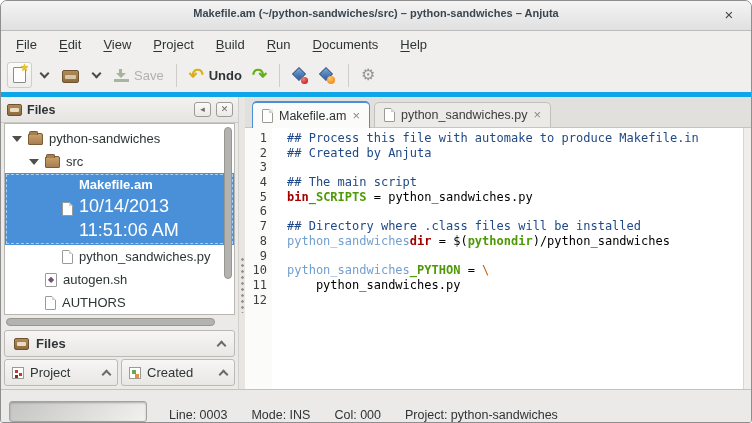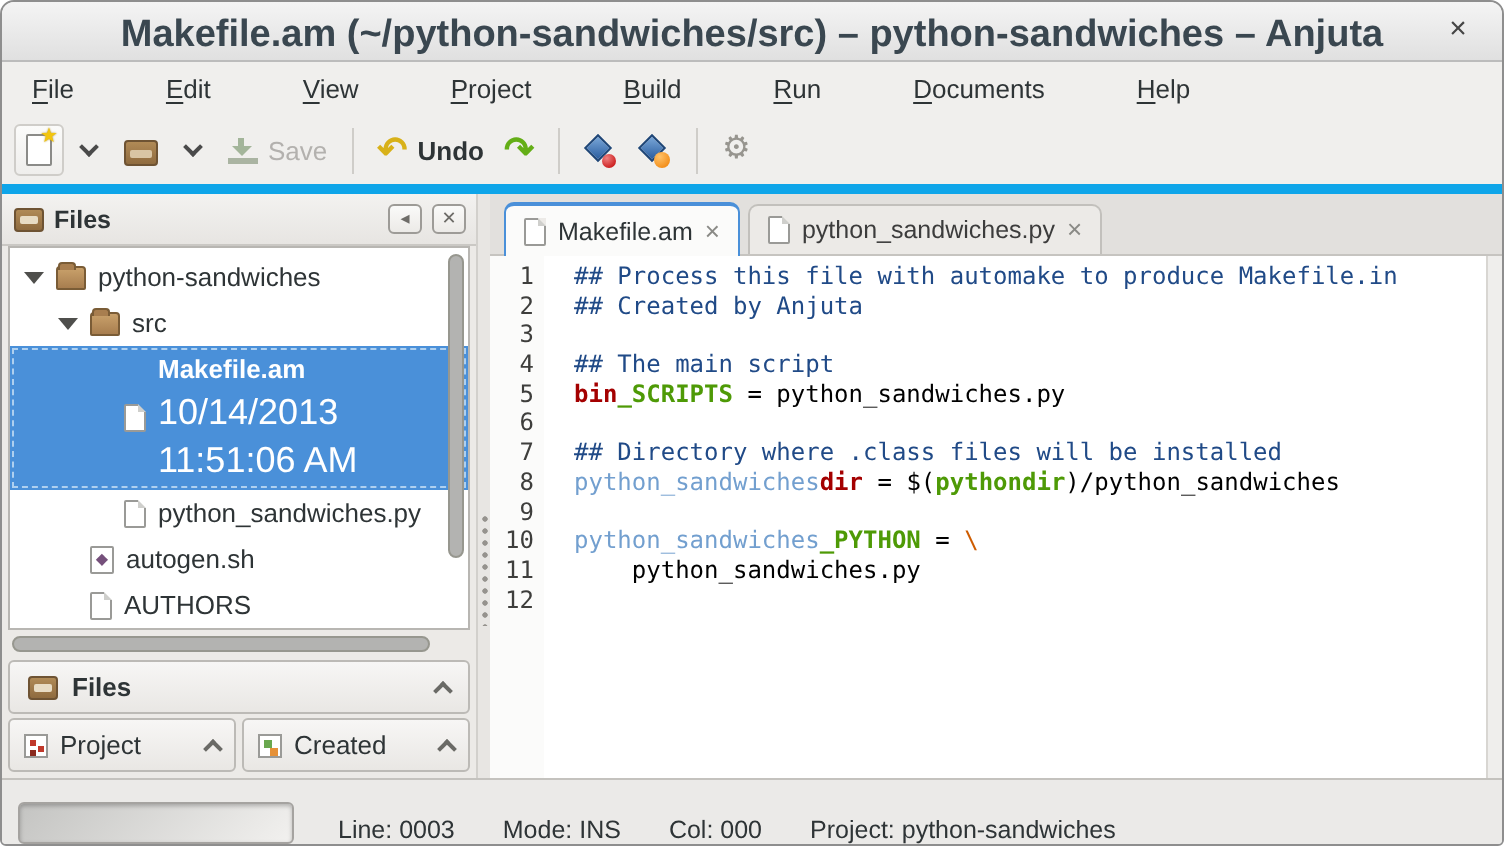--- a/index.html
+++ b/index.html
@@ -11,29 +11,29 @@
     display:flex; flex-direction:column;
   }
   
   .titlebar{
     height:30px; flex:0 0 30px; position:relative;
     background:linear-gradient(#f4f4f4,#e0e0e0);
     border-bottom:1px solid #bcbcbc;
   }
   .titlebar .title{
     position:absolute; left:0; right:0; top:6px; text-align:center;
-    font-size:19px; font-weight:bold; color:#3a4750;
+    font-size:11px; font-weight:bold; color:#3a4750;
   }
   .titlebar .close{
     position:absolute; right:12px; top:4px; width:20px; height:20px;
     text-align:center; line-height:20px; font-size:15px; color:#454545; cursor:default;
   }
   
   .menubar{ height:27px; flex:0 0 27px; display:flex; align-items:center;
-    background:#f0efed; padding-left:4px;gap:24px; }
+    background:#f0efed; padding-left:4px; }
   .menu-item{ padding:4px 11px; font-size:13px; color:#2e3436; }
   .menu-item u{ text-underline-offset:2px; }
   
   .toolbar{ height:39px; flex:0 0 39px; display:flex; align-items:center;
     background:#f0efed; border-bottom:5px solid #0ea5e9; padding:0 6px; }
   .tb-btn{ display:flex; align-items:center; gap:5px; padding:4px 5px; border-radius:3px; }
   .tb-frame{ border:1px solid #cfcdc9; background:linear-gradient(#fbfbfa,#efeeec); }
   .tb-label{ font-size:13px; color:#2e3436; font-weight:bold; }
   .tb-label.disabled{ color:#b3b1ae; font-weight:normal; }
   .tb-sep{ width:1px; height:23px; background:#cfcdc9; margin:0 7px; }

